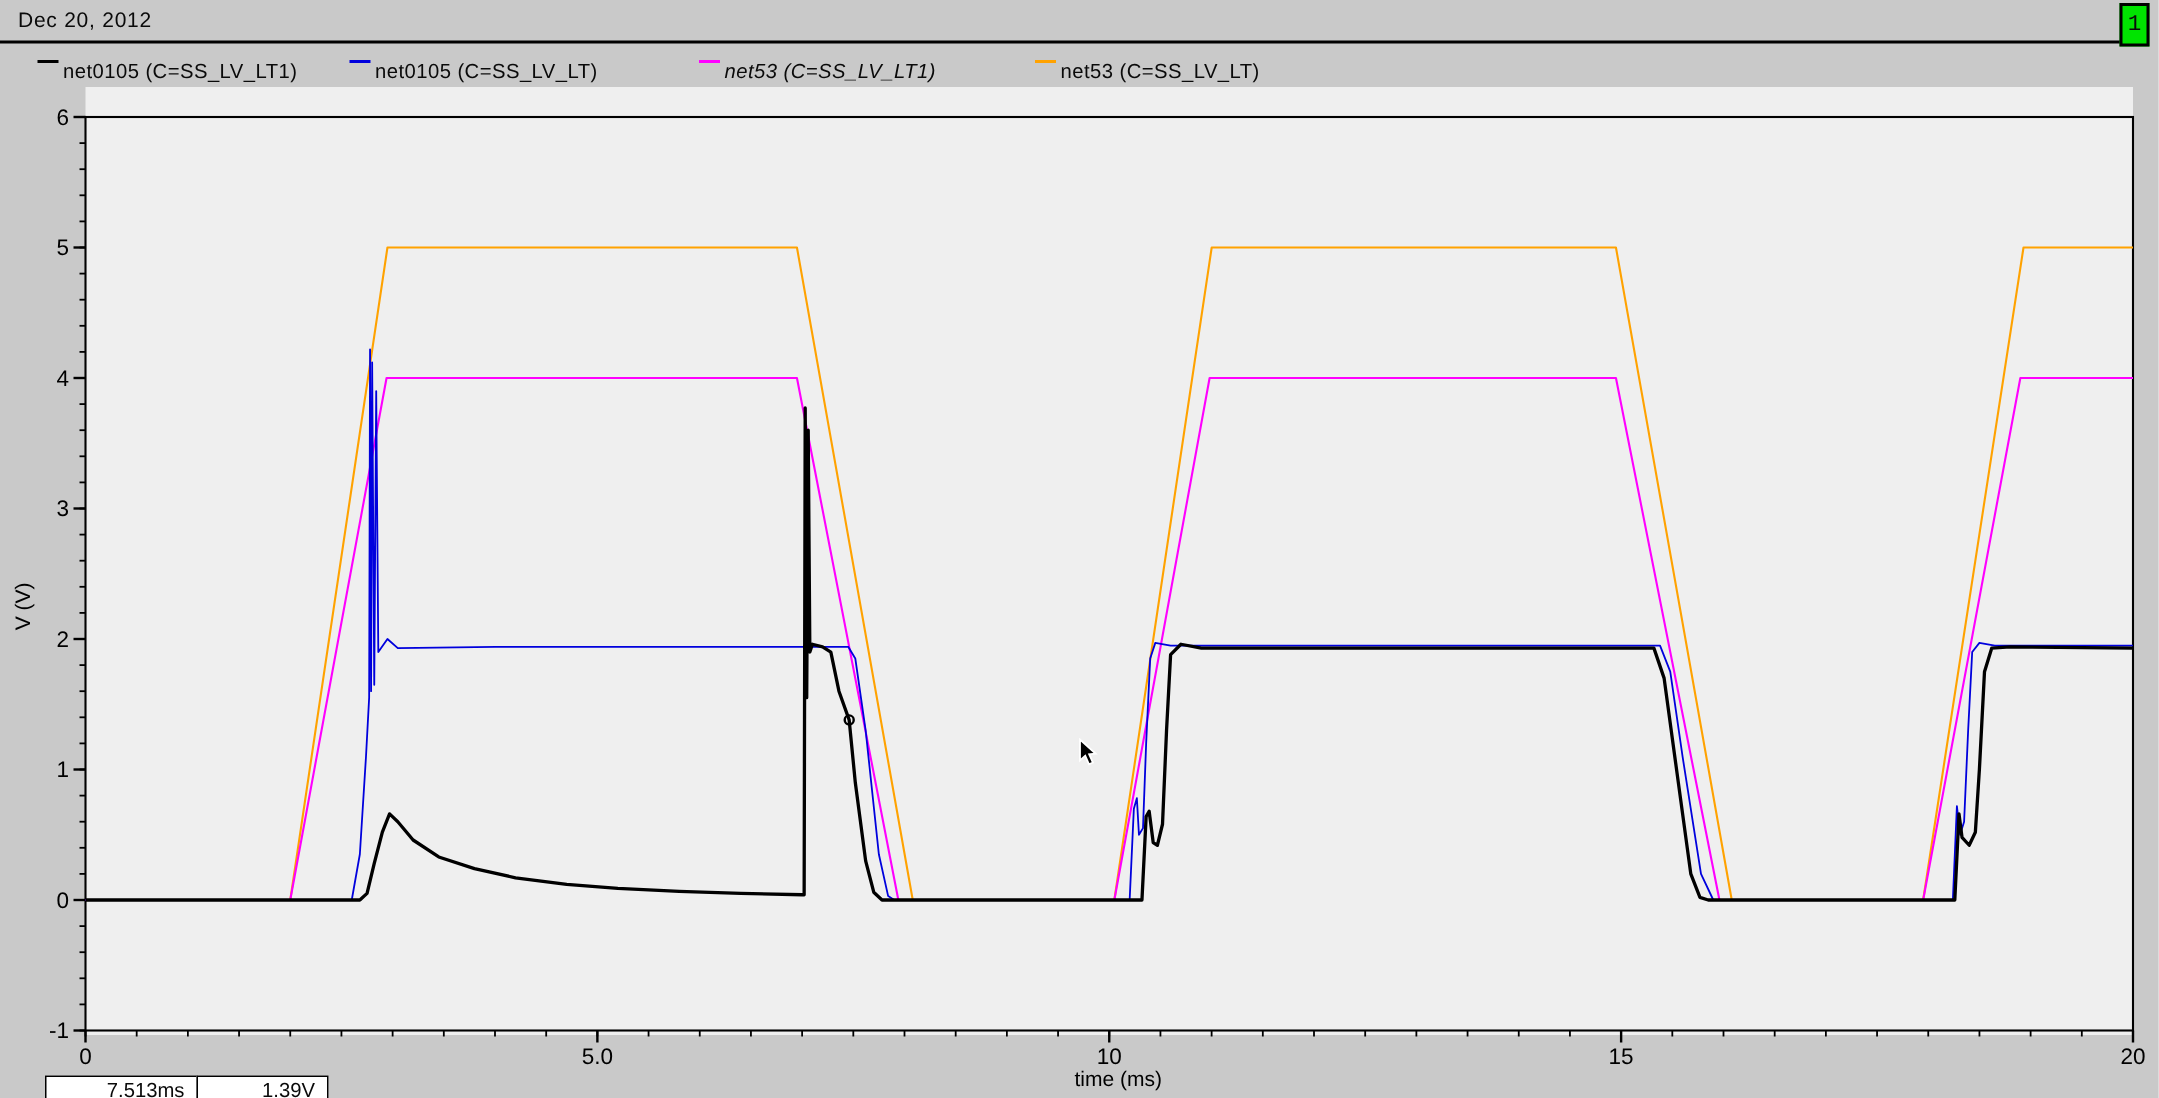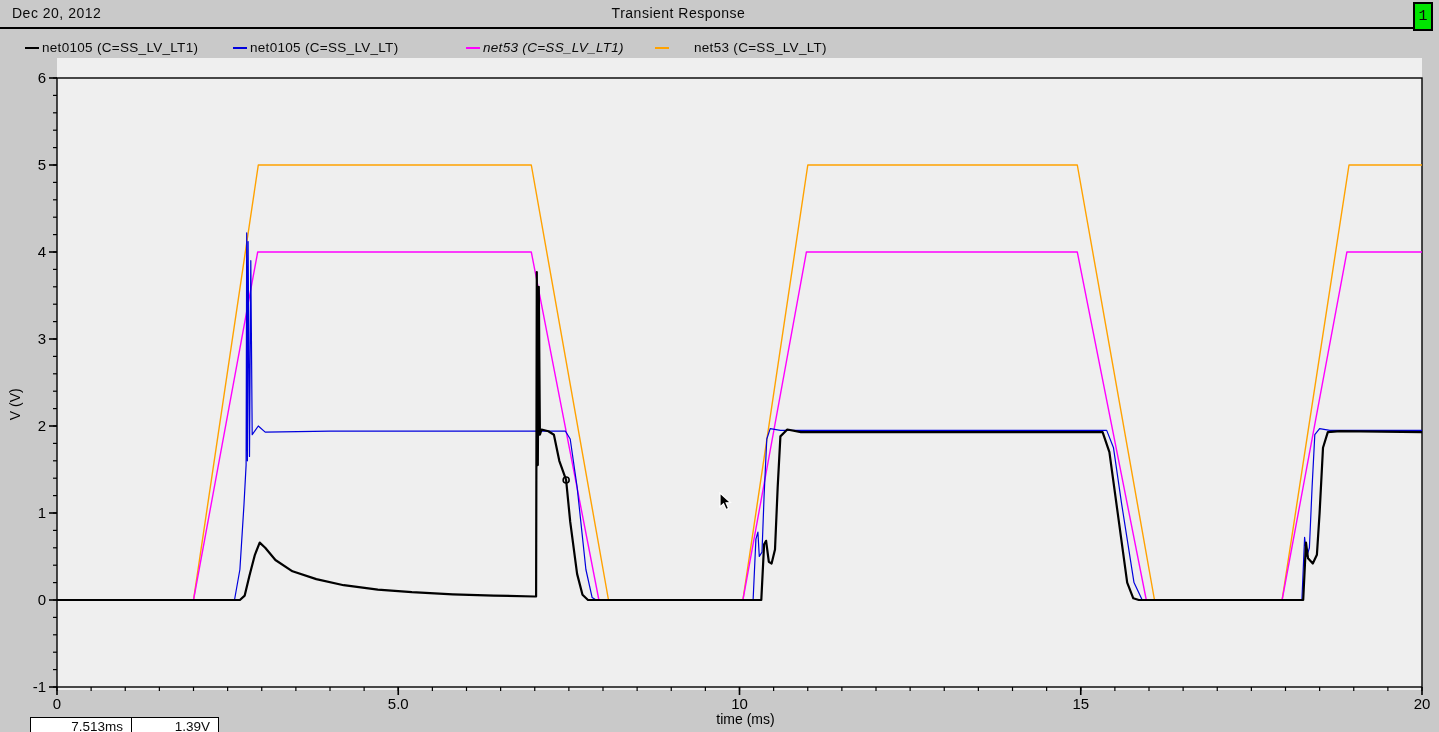--- a/index.html
+++ b/index.html
@@ -16,60 +16,59 @@
   .header .title{position:absolute;left:0;right:0;top:5px;text-align:center;font-size:14px;letter-spacing:.5px;}
   .header-rule{position:absolute;left:0;top:27px;width:1416px;height:0;border-top:2px solid #000;}
   .strip-badge{
     position:absolute;right:6px;top:2px;width:16px;height:25px;
     background:#00e400;border:2px solid #000;
     display:flex;align-items:center;justify-content:center;
     font-size:15px;font-family:"Liberation Mono",monospace;
   }
   
   .legend{position:absolute;top:40px;left:0;height:16px;width:1439px;}
-  .legend-item{position:absolute;top:0;display:flex;align-items:center;font-size:13.5px;letter-spacing:.3px;white-space:nowrap;}
+  .legend-item{position:absolute;top:0;display:flex;font-size:13.5px;letter-spacing:.3px;white-space:nowrap;}
   .legend-item .swatch{display:inline-block;width:14px;height:2px;margin-right:3px;}
   
   .plot-bg{position:absolute;left:57px;top:58px;width:1365px;height:632px;background:#efefef;}
   #chart-svg{position:absolute;left:0;top:0;}
   
   .readout{position:absolute;top:717px;left:30px;display:flex;}
   .readout .cell{
     background:#fff;border:1px solid #000;height:20px;line-height:18px;
     font-size:13.5px;text-align:right;padding-right:8px;box-sizing:border-box;
   }
   .readout .cell.time{width:102px;}
   .readout .cell.volt{width:88px;margin-left:-1px;}
   
   #mouse-cursor{position:absolute;width:14px;height:20px;pointer-events:none;}
 </style>
 </head>
 <body>
 
 <div class="header">
   <span class="date">Dec 20, 2012</span>
-  <span class="title">Transient Response</span>
 </div>
 <div class="header-rule"></div>
 <div class="strip-badge">1</div>
 
 <div class="legend">
   <div class="legend-item" style="left: 25px;">
     <span class="swatch" style="background: rgb(0, 0, 0);"></span>
     <span>net0105 (C=SS_LV_LT1)</span>
   </div>
   <div class="legend-item" style="left: 233px;">
     <span class="swatch" style="background: rgb(0, 0, 221);"></span>
     <span>net0105 (C=SS_LV_LT)</span>
   </div>
   <div class="legend-item" style="left: 466px; font-style: italic;">
     <span class="swatch" style="background: rgb(255, 0, 255);"></span>
     <span>net53 (C=SS_LV_LT1)</span>
   </div>
-  <div class="legend-item" style="left: 655px; gap: 22px;">
+  <div class="legend-item" style="left: 690px;">
     <span class="swatch" style="background: rgb(255, 162, 0);"></span>
     <span>net53 (C=SS_LV_LT)</span>
   </div>
 </div>
 
 <div class="plot-bg"></div>
 <svg id="chart-svg" width="1439" height="732">
     <rect x="57" y="78" width="1365" height="609" fill="none" stroke="#000000" stroke-width="1.4"></rect>
     <line x1="57" y1="687" x2="57" y2="691" stroke="#000000" stroke-width="1.2"></line>
     <line x1="91.125" y1="687" x2="91.125" y2="691" stroke="#000000" stroke-width="1.2"></line>

